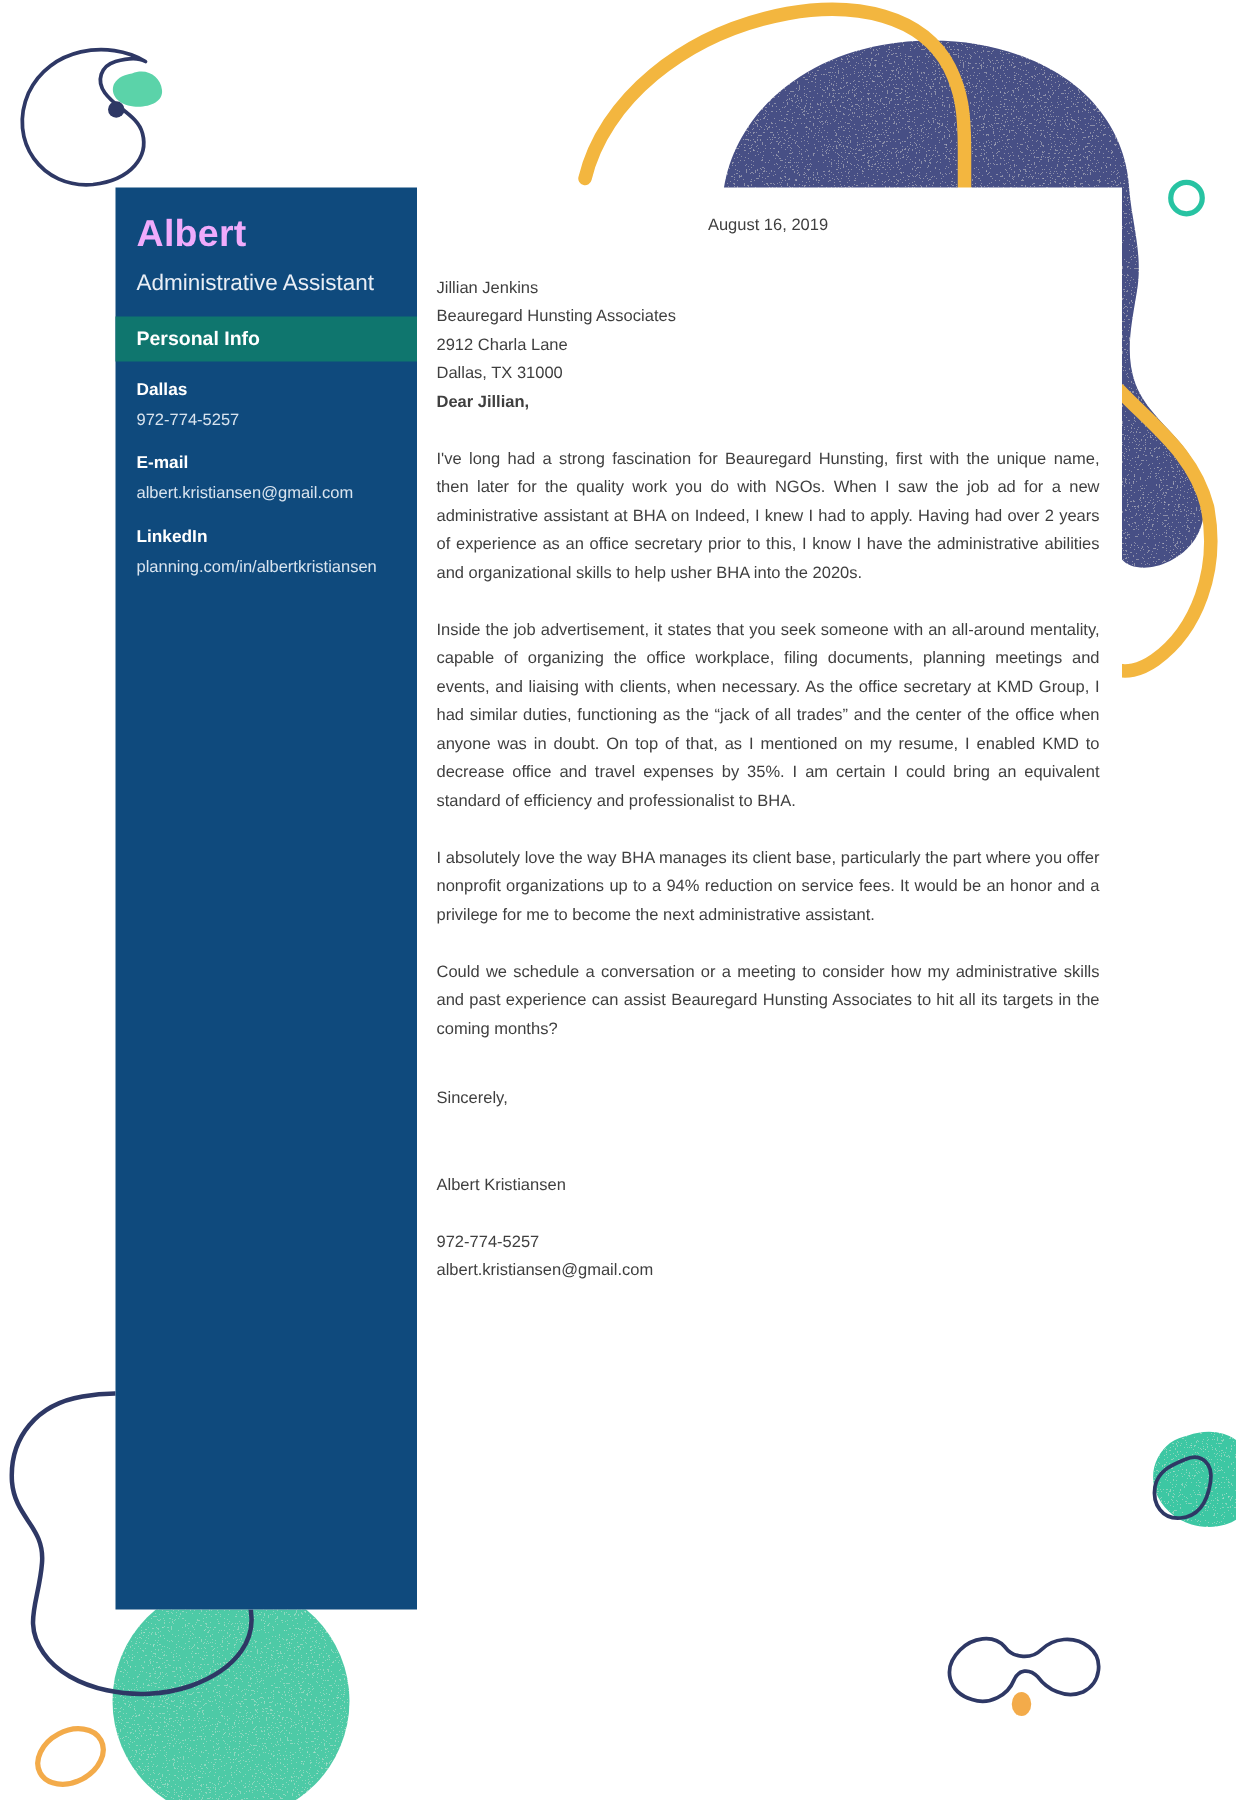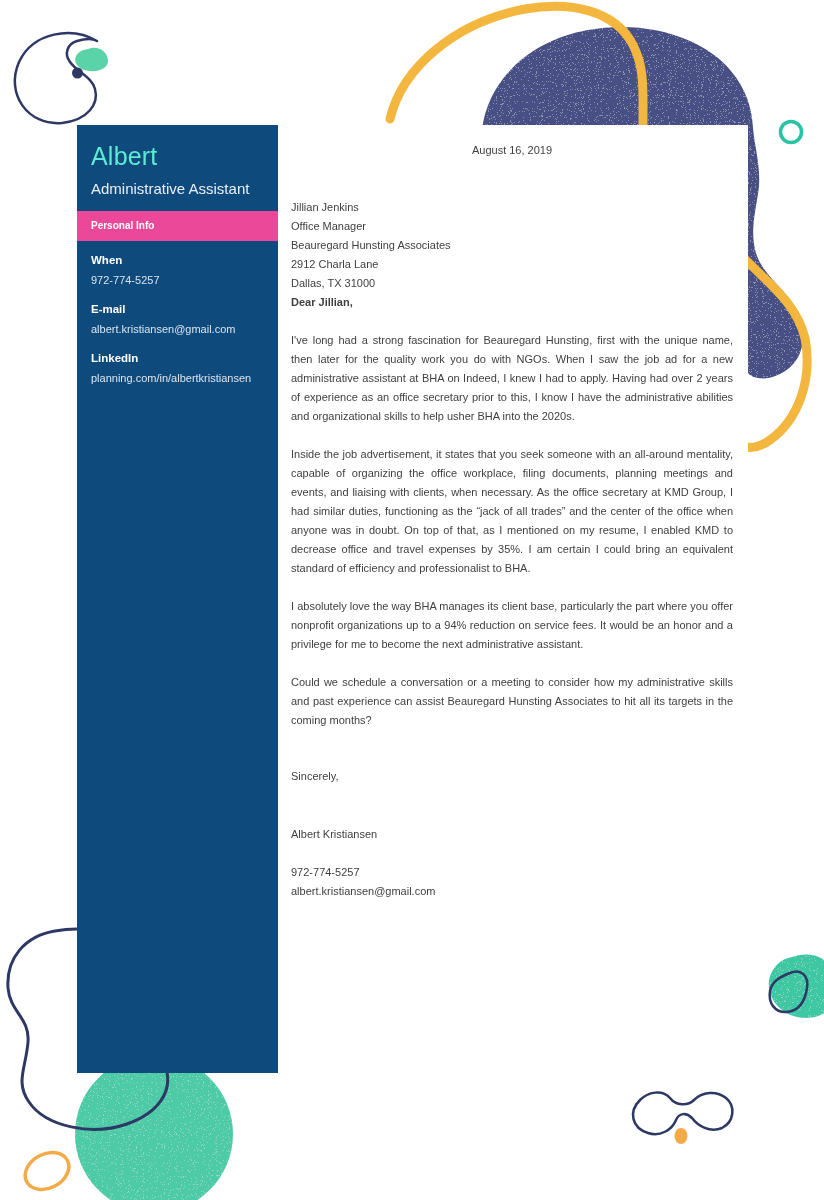--- a/index.html
+++ b/index.html
@@ -8,36 +8,36 @@
     background:#ffffff;
     font-family:"Liberation Sans","DejaVu Sans",sans-serif;
   }
   .decor{position:absolute;left:0;top:0;z-index:0;}
   .paper{
     position:absolute;left:77px;top:125px;width:671px;height:948px;
     z-index:2;display:flex;background:#ffffff;
   }
   
   .sidebar{width:201px;flex:0 0 201px;background:#0f4a7d;color:#fff;}
-  .name{font-size:25px;line-height:34px;font-weight:normal;color:#5eead4;
+  .name{font-size:25px;line-height:34px;font-weight:bold;color:#f0abfc;
         padding:14px 14px 0 14px;letter-spacing:.2px;}
   .job-title{font-size:15px;line-height:20px;color:#e9eef5;padding:6px 14px 0 14px;}
-  .band{margin-top:12px;background:#ec4899;color:#ffffff;font-size:10px;
+  .band{margin-top:12px;background:#0f766e;color:#ffffff;font-size:13px;
         font-weight:bold;line-height:30px;padding:0 14px;}
   .items{padding:12px 14px 0 14px;}
   .item{margin-bottom:15px;}
   .item-label{font-size:11.5px;font-weight:bold;color:#ffffff;line-height:14px;}
   .item-value{font-size:11px;color:#d9e4ef;line-height:14px;margin-top:6px;}
   
   .content{flex:1;padding:16px 15px 0 13px;color:#3f3f3f;font-size:11px;line-height:19px;}
   .date{margin:0;text-align:center;}
-  .recipient{margin-top:38px;}
+  .recipient{margin-top:23px;}
   .salutation{font-weight:bold;}
   .para{margin-top:19px;text-align:justify;}
-  .closing{margin-top:37px;}
+  .closing{margin-top:27px;}
   .sig-name{margin-top:39px;}
   .sig-contact{margin-top:19px;}
 </style>
 </head>
 <body>
 
 <svg class="decor" width="824" height="1200" viewBox="0 0 824 1200">
   <defs>
     <filter id="speck" x="-5%" y="-5%" width="110%" height="110%">
       <feTurbulence type="fractalNoise" baseFrequency="0.85" numOctaves="3" result="noise"></feTurbulence>
@@ -93,40 +93,39 @@
 <div class="paper">
 
   <aside class="sidebar">
     <div class="name">
       <div>Albert</div>
     </div>
     <div class="job-title">Administrative Assistant</div>
     <div class="band">Personal Info</div>
     <div class="items">
       <div class="item">
-        <div class="item-label">When</div>
+        <div class="item-label">Dallas</div>
         <div class="item-value">972-774-5257</div>
       </div>
       <div class="item">
         <div class="item-label">E-mail</div>
         <div class="item-value">albert.kristiansen@gmail.com</div>
       </div>
       <div class="item">
         <div class="item-label">LinkedIn</div>
         <div class="item-value">planning.com/in/albertkristiansen</div>
       </div>
     </div>
   </aside>
 
   <section class="content">
     <div class="date">August 16, 2019</div>
 
     <div class="recipient">
       <div>Jillian Jenkins</div>
-      <div>Office Manager</div>
       <div>Beauregard Hunsting Associates</div>
       <div>2912 Charla Lane</div>
       <div>Dallas, TX 31000</div>
     </div>
 
     <div class="salutation">Dear Jillian,</div>
 
     <p class="para">I've long had a strong fascination for Beauregard Hunsting, first with the unique name, then later for the quality work you do with NGOs. When I saw the job ad for a new administrative assistant at BHA on Indeed, I knew I had to apply. Having had over 2 years of experience as an office secretary prior to this, I know I have the administrative abilities and organizational skills to help usher BHA into the 2020s.</p>
     <p class="para">Inside the job advertisement, it states that you seek someone with an all-around mentality, capable of organizing the office workplace, filing documents, planning meetings and events, and liaising with clients, when necessary. As the office secretary at KMD Group, I had similar duties, functioning as the “jack of all trades” and the center of the office when anyone was in doubt. On top of that, as I mentioned on my resume, I enabled KMD to decrease office and travel expenses by 35%. I am certain I could bring an equivalent standard of efficiency and professionalist to BHA.</p>
     <p class="para">I absolutely love the way BHA manages its client base, particularly the part where you offer nonprofit organizations up to a 94% reduction on service fees. It would be an honor and a privilege for me to become the next administrative assistant.</p>

